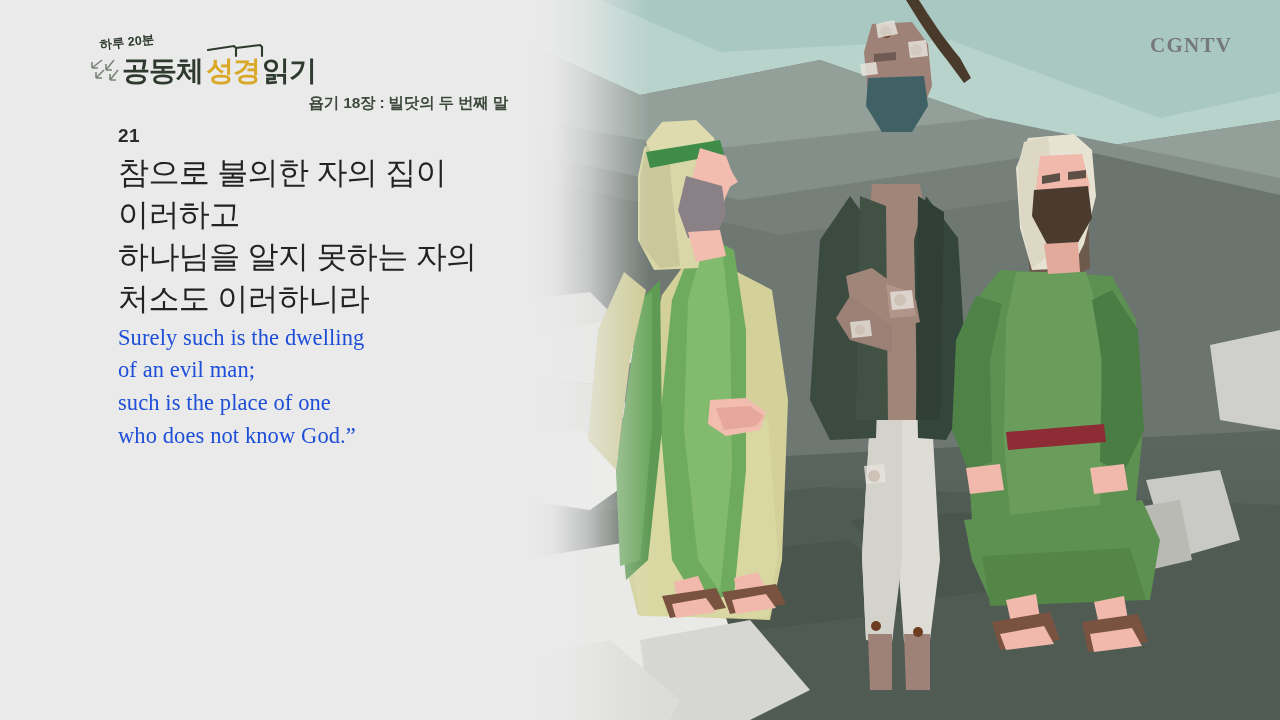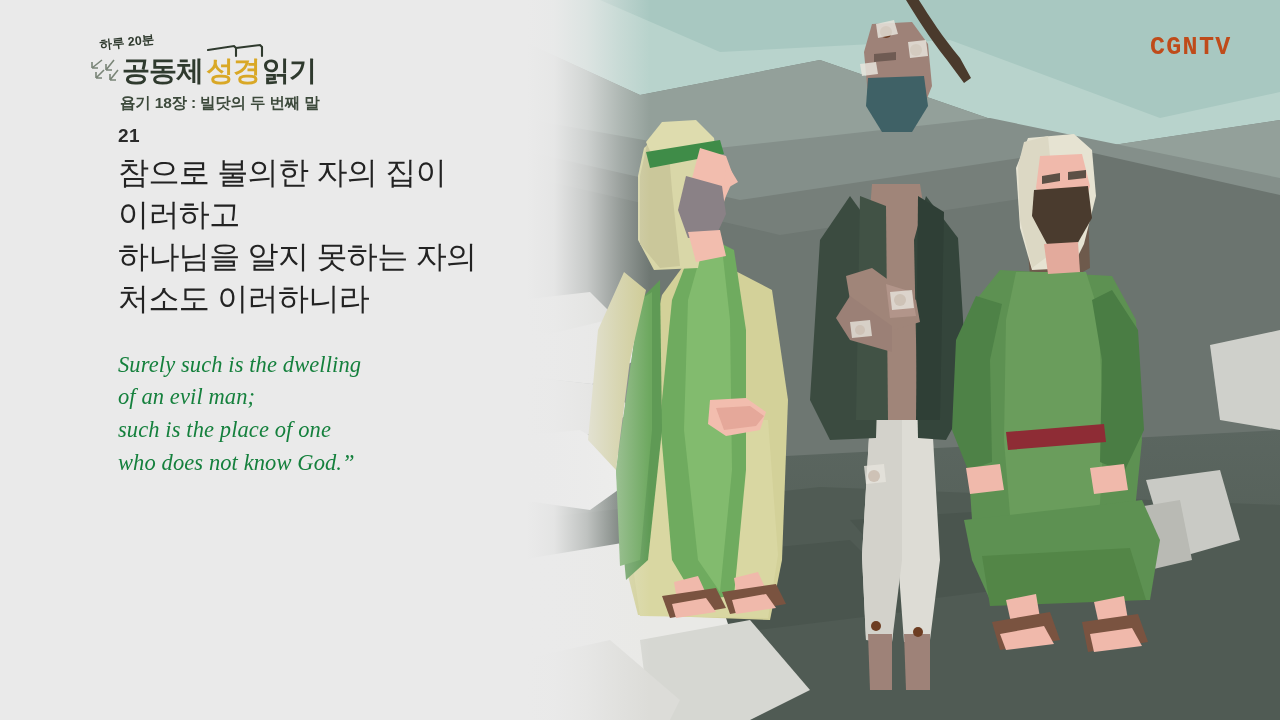--- a/index.html
+++ b/index.html
@@ -19,49 +19,49 @@
   
   #illo-fade{
     position:absolute;left:500px;top:0;width:150px;height:720px;
     background:linear-gradient(to right,#eaeaea 0%,#eaeaea 18%,rgba(234,234,234,0.96) 36%,rgba(234,234,234,0.72) 58%,rgba(234,234,234,0.32) 80%,rgba(234,234,234,0) 100%);
     pointer-events:none;
   }
 
   
   #watermark{
     position:absolute;left:1150px;top:33px;
-    color:#c2410c;opacity:.92;
-    font-size:25px;font-weight:bold;letter-spacing:1.3px;
-    font-family:Liberation Mono, monospace;
+    color:#737373;opacity:.92;
+    font-size:21px;font-weight:bold;letter-spacing:1.3px;
+    font-family:Liberation Serif, serif;
   }
 
   
   #brand{position:absolute;left:88px;top:34px;width:420px;}
   #brand-logo{position:relative;height:58px;width:300px;}
   #brand-logo svg{display:block;}
   #brand-sub{
     margin-top:1px;margin-left:32px;
-    font-size:15.5px;font-weight:bold;color:#3d4a3c;letter-spacing:-0.2px;
+    font-size:15.5px;font-weight:bold;color:#3d4a3c;letter-spacing:-0.2px;text-align:right;
   }
 
   
   #verse{position:absolute;left:118px;top:126px;width:430px;}
   #verse-num{
     font-size:19px;font-weight:bold;color:#2b2b2b;line-height:1;
     margin-bottom:7px;letter-spacing:.5px;
   }
   #verse-ko{
     font-size:31px;font-weight:normal;color:#232323;
     line-height:1.36;letter-spacing:-0.6px;white-space:pre-line;
   }
   #verse-en{
-    margin-top:28px;
+    margin-top:1px;
     font-family:"Liberation Serif", serif;
-    font-size:22.5px;color:#15803d;line-height:1.45;
-    white-space:pre-line;letter-spacing:.1px;font-style:italic;
+    font-size:22.5px;color:#1d4ed8;line-height:1.45;
+    white-space:pre-line;letter-spacing:.1px;
   }
 </style>
 </head>
 <body>
 
 <div id="stage">
 
   <div id="illustration">
     <svg viewBox="0 0 760 720" xmlns="http://www.w3.org/2000/svg">
       <defs>

